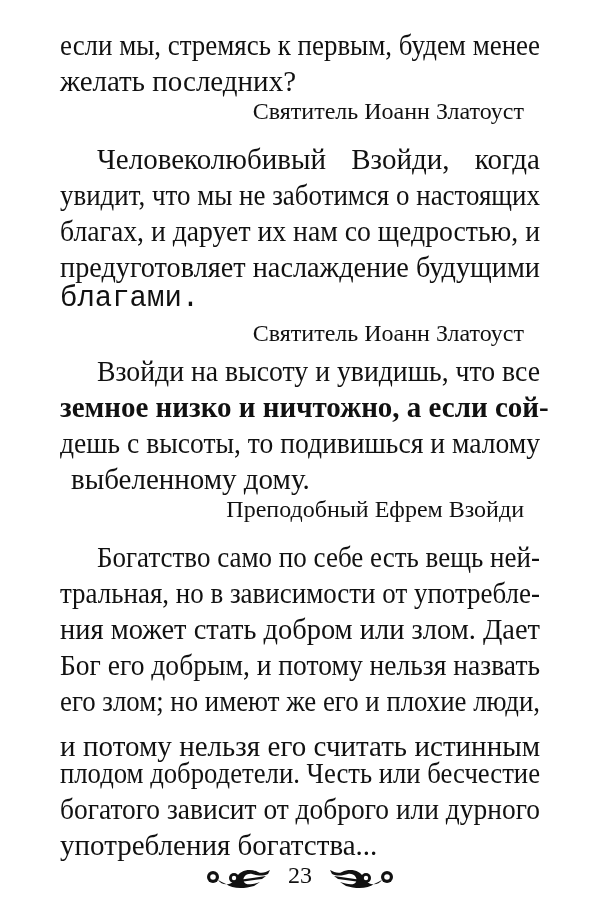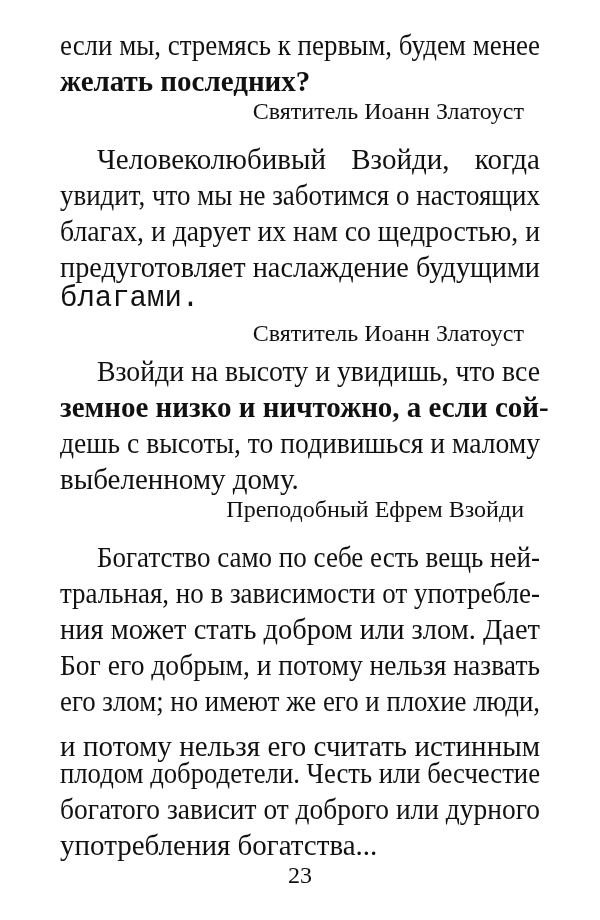--- a/index.html
+++ b/index.html
@@ -15,45 +15,45 @@
     transform-origin: left top;
   }
   .line.just { text-align: justify; text-align-last: justify; }
   .line.indent { left: 37px; width: 443px; }
   .attr {
     position: absolute; right: 16px; font-size: 24px;
     line-height: 30px; white-space: nowrap; text-align: right;
   }
   .footer {
     position: absolute; left: 0; width: 600px; top: 855px; height: 40px;
-    display: flex; justify-content: center; align-items: center; gap: 14px; flex-direction: column;
+    display: flex; justify-content: center; align-items: center; gap: 14px;
   }
   .pagenum { font-size: 24px; line-height: 30px; }
   .orn { width: 70px; height: 30px; display: block; }
 </style>
 </head>
 <body>
 
 <div class="page">
 
   <div class="line just" style="top: 28px; width: 516.656px; transform: scaleX(0.929051);">если мы, стремясь к первым, будем менее</div>
-  <div class="line" style="top:64px;font-weight:bold;">желать последних?</div>
+  <div class="line" style="top:64px;">желать последних?</div>
   <div class="attr" style="top:96px;">Святитель Иоанн Златоуст</div>
 
   <div class="line just indent" style="top:142px;">Человеколюбивый Взойди, когда</div>
   <div class="line just" style="top: 178px; width: 516.484px; transform: scaleX(0.92936);">увидит, что мы не заботимся о настоящих</div>
   <div class="line just" style="top: 214px; width: 502.219px; transform: scaleX(0.955759);">благах, и дарует их нам со щедростью, и</div>
   <div class="line just" style="top: 250px; width: 492.5px; transform: scaleX(0.974619);">предуготовляет наслаждение будущими</div>
   <div class="line" style="top:282px;font-family:Liberation Mono, monospace;">благами.</div>
   <div class="attr" style="top:318px;">Святитель Иоанн Златоуст</div>
 
   <div class="line just indent" style="top: 354px; width: 463.094px; transform: scaleX(0.95661);">Взойди на высоту и увидишь, что все</div>
   <div class="line just" style="top:390px;font-weight:bold;">земное низко и ничтожно, а если сой-</div>
   <div class="line just" style="top: 426px; width: 504.437px; transform: scaleX(0.951555);">дешь с высоты, то подивишься и малому</div>
-  <div class="line" style="top:462px;">выбеленному дому.</div>
+  <div class="line" style="top:462px;margin-left:11px;">выбеленному дому.</div>
   <div class="attr" style="top:494px;">Преподобный Ефрем Взойди</div>
 
   <div class="line just indent" style="top: 540px; width: 475.438px; transform: scaleX(0.931773);">Богатство само по себе есть вещь ней-</div>
   <div class="line just" style="top: 576px; width: 516.234px; transform: scaleX(0.92981);">тральная, но в зависимости от употребле-</div>
   <div class="line just" style="top: 612px; width: 489.125px; transform: scaleX(0.981344);">ния может стать добром или злом. Дает</div>
   <div class="line just" style="top: 648px; width: 505px; transform: scaleX(0.950495);">Бог его добрым, и потому нельзя назвать</div>
   <div class="line just" style="top: 684px; width: 518.984px; transform: scaleX(0.924883);">его злом; но имеют же его и плохие люди,</div>
   <div class="line just" style="top:720px;margin-top:9px;">и потому нельзя его считать истинным</div>
   <div class="line just" style="top: 756px; width: 521.406px; transform: scaleX(0.920587);">плодом добродетели. Честь или бесчестие</div>
   <div class="line just" style="top: 792px; width: 507.031px; transform: scaleX(0.946687);">богатого зависит от доброго или дурного</div>

